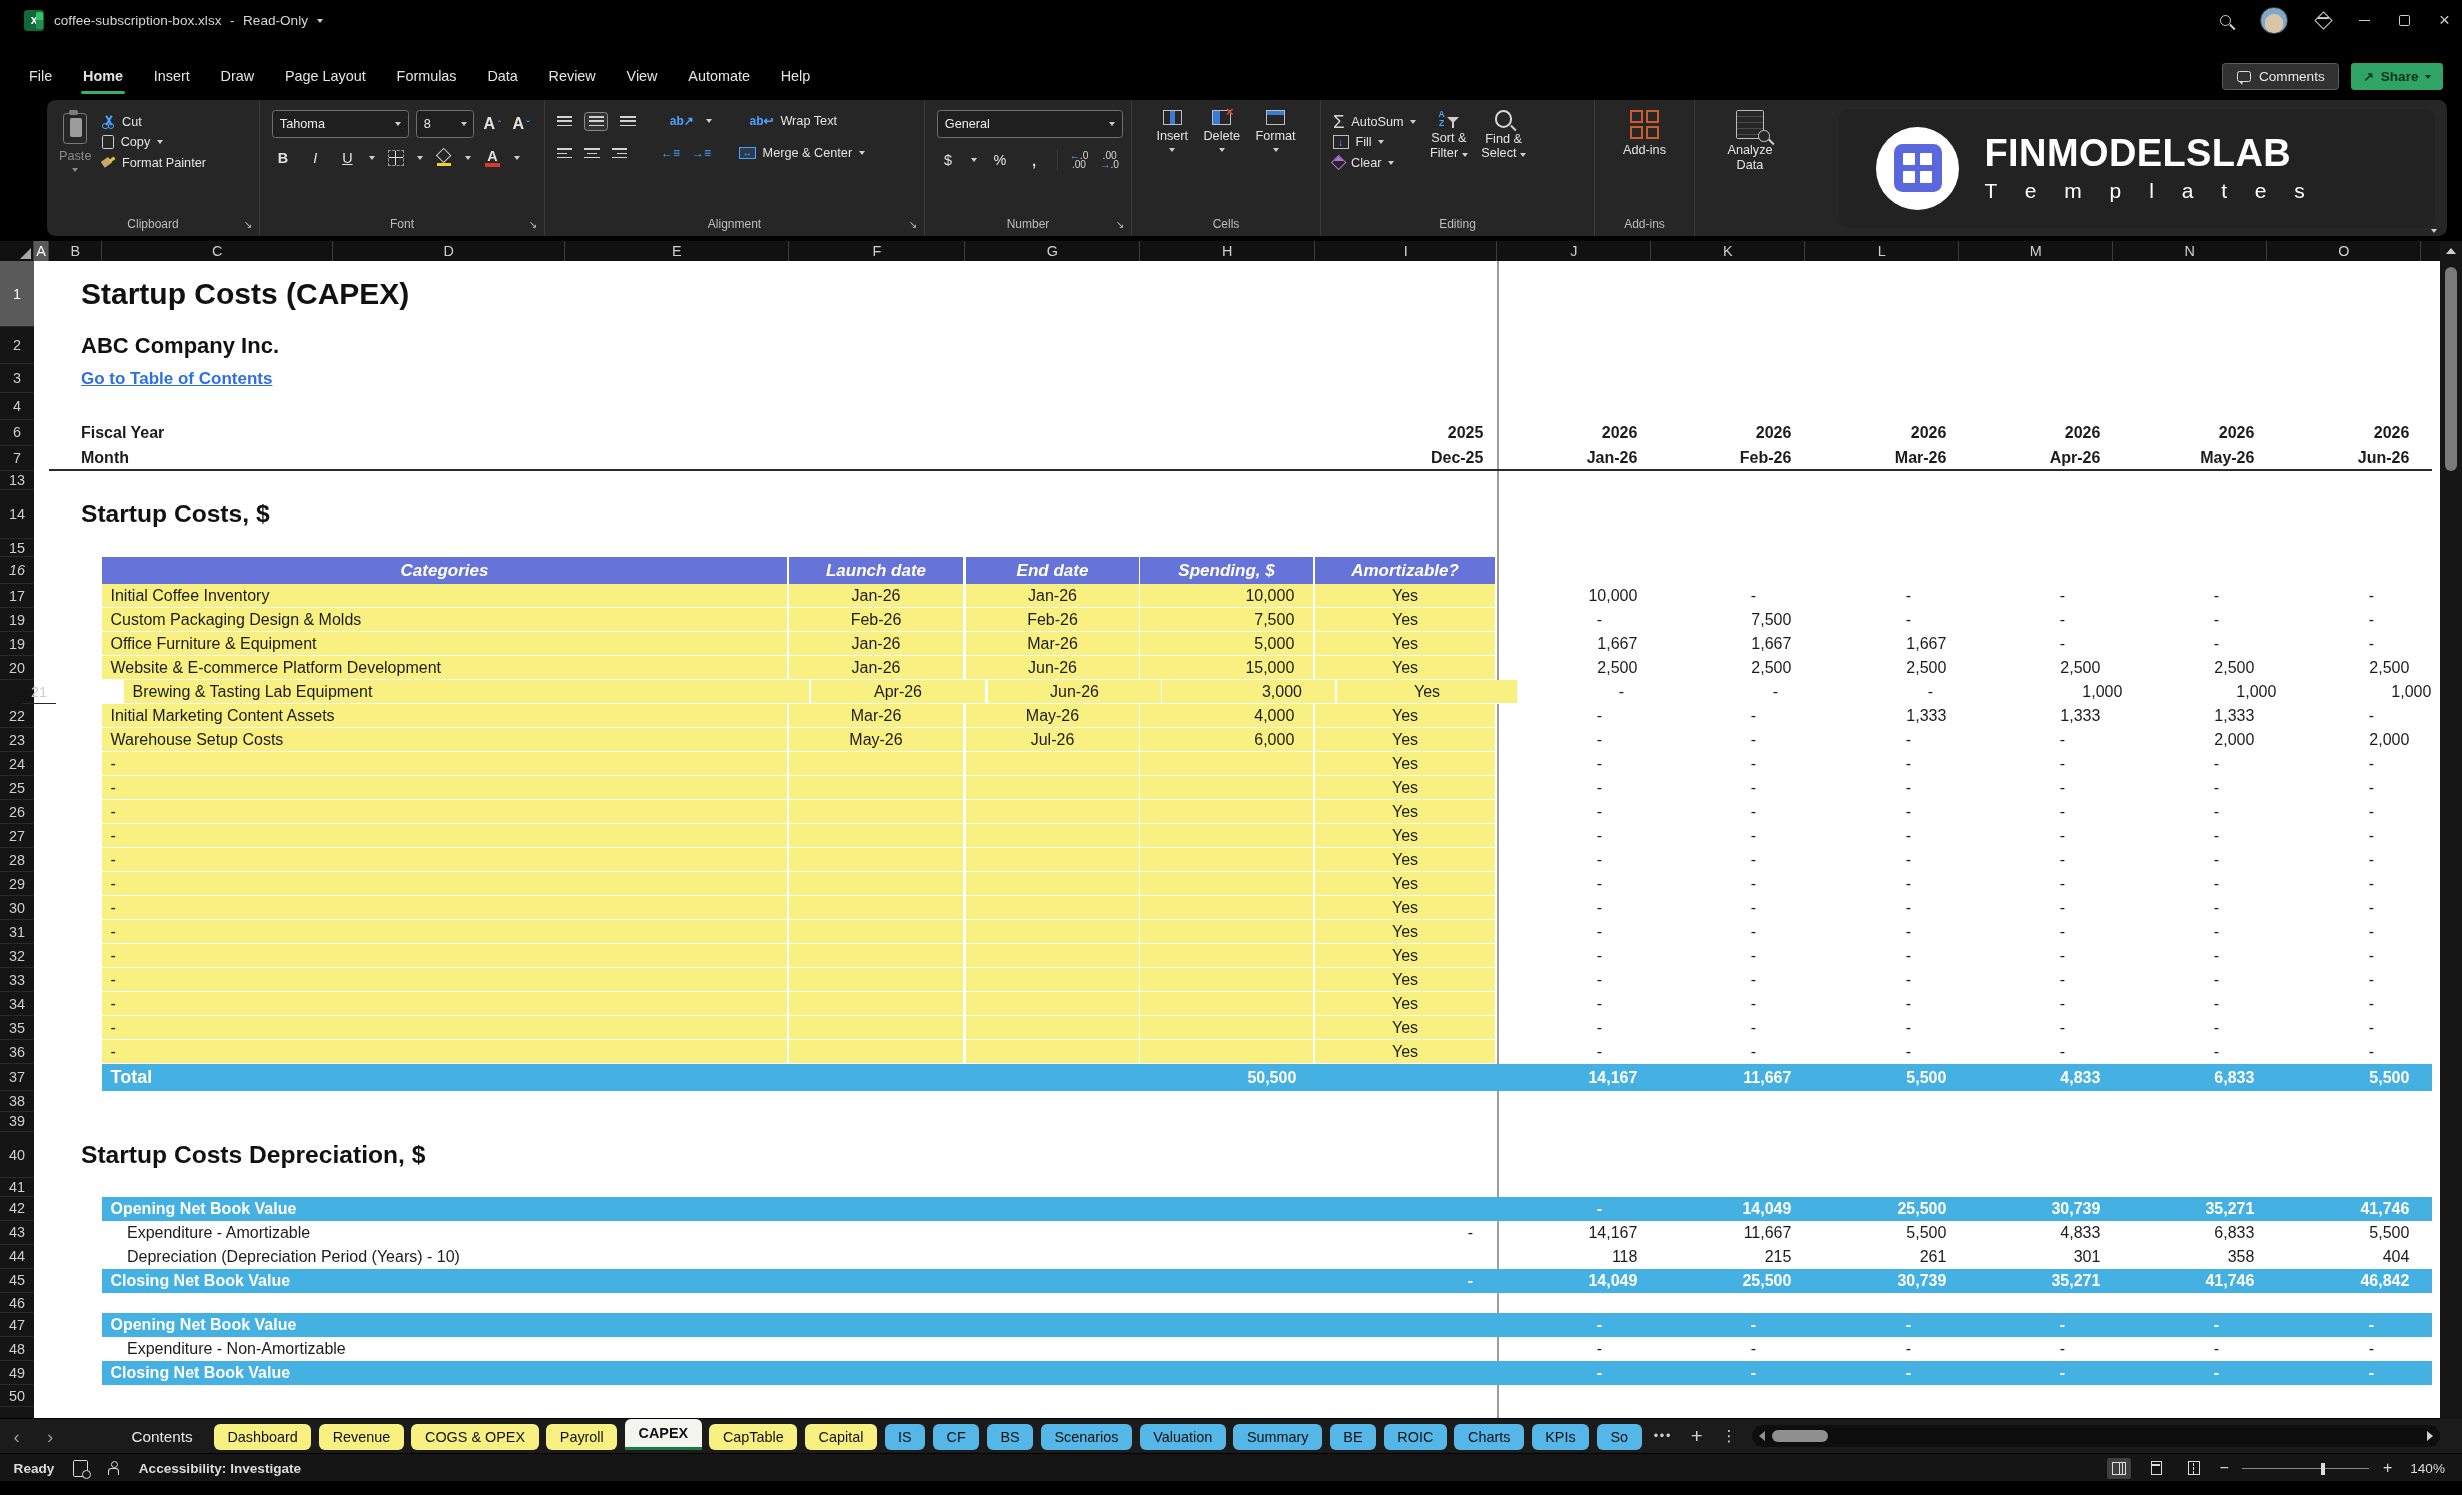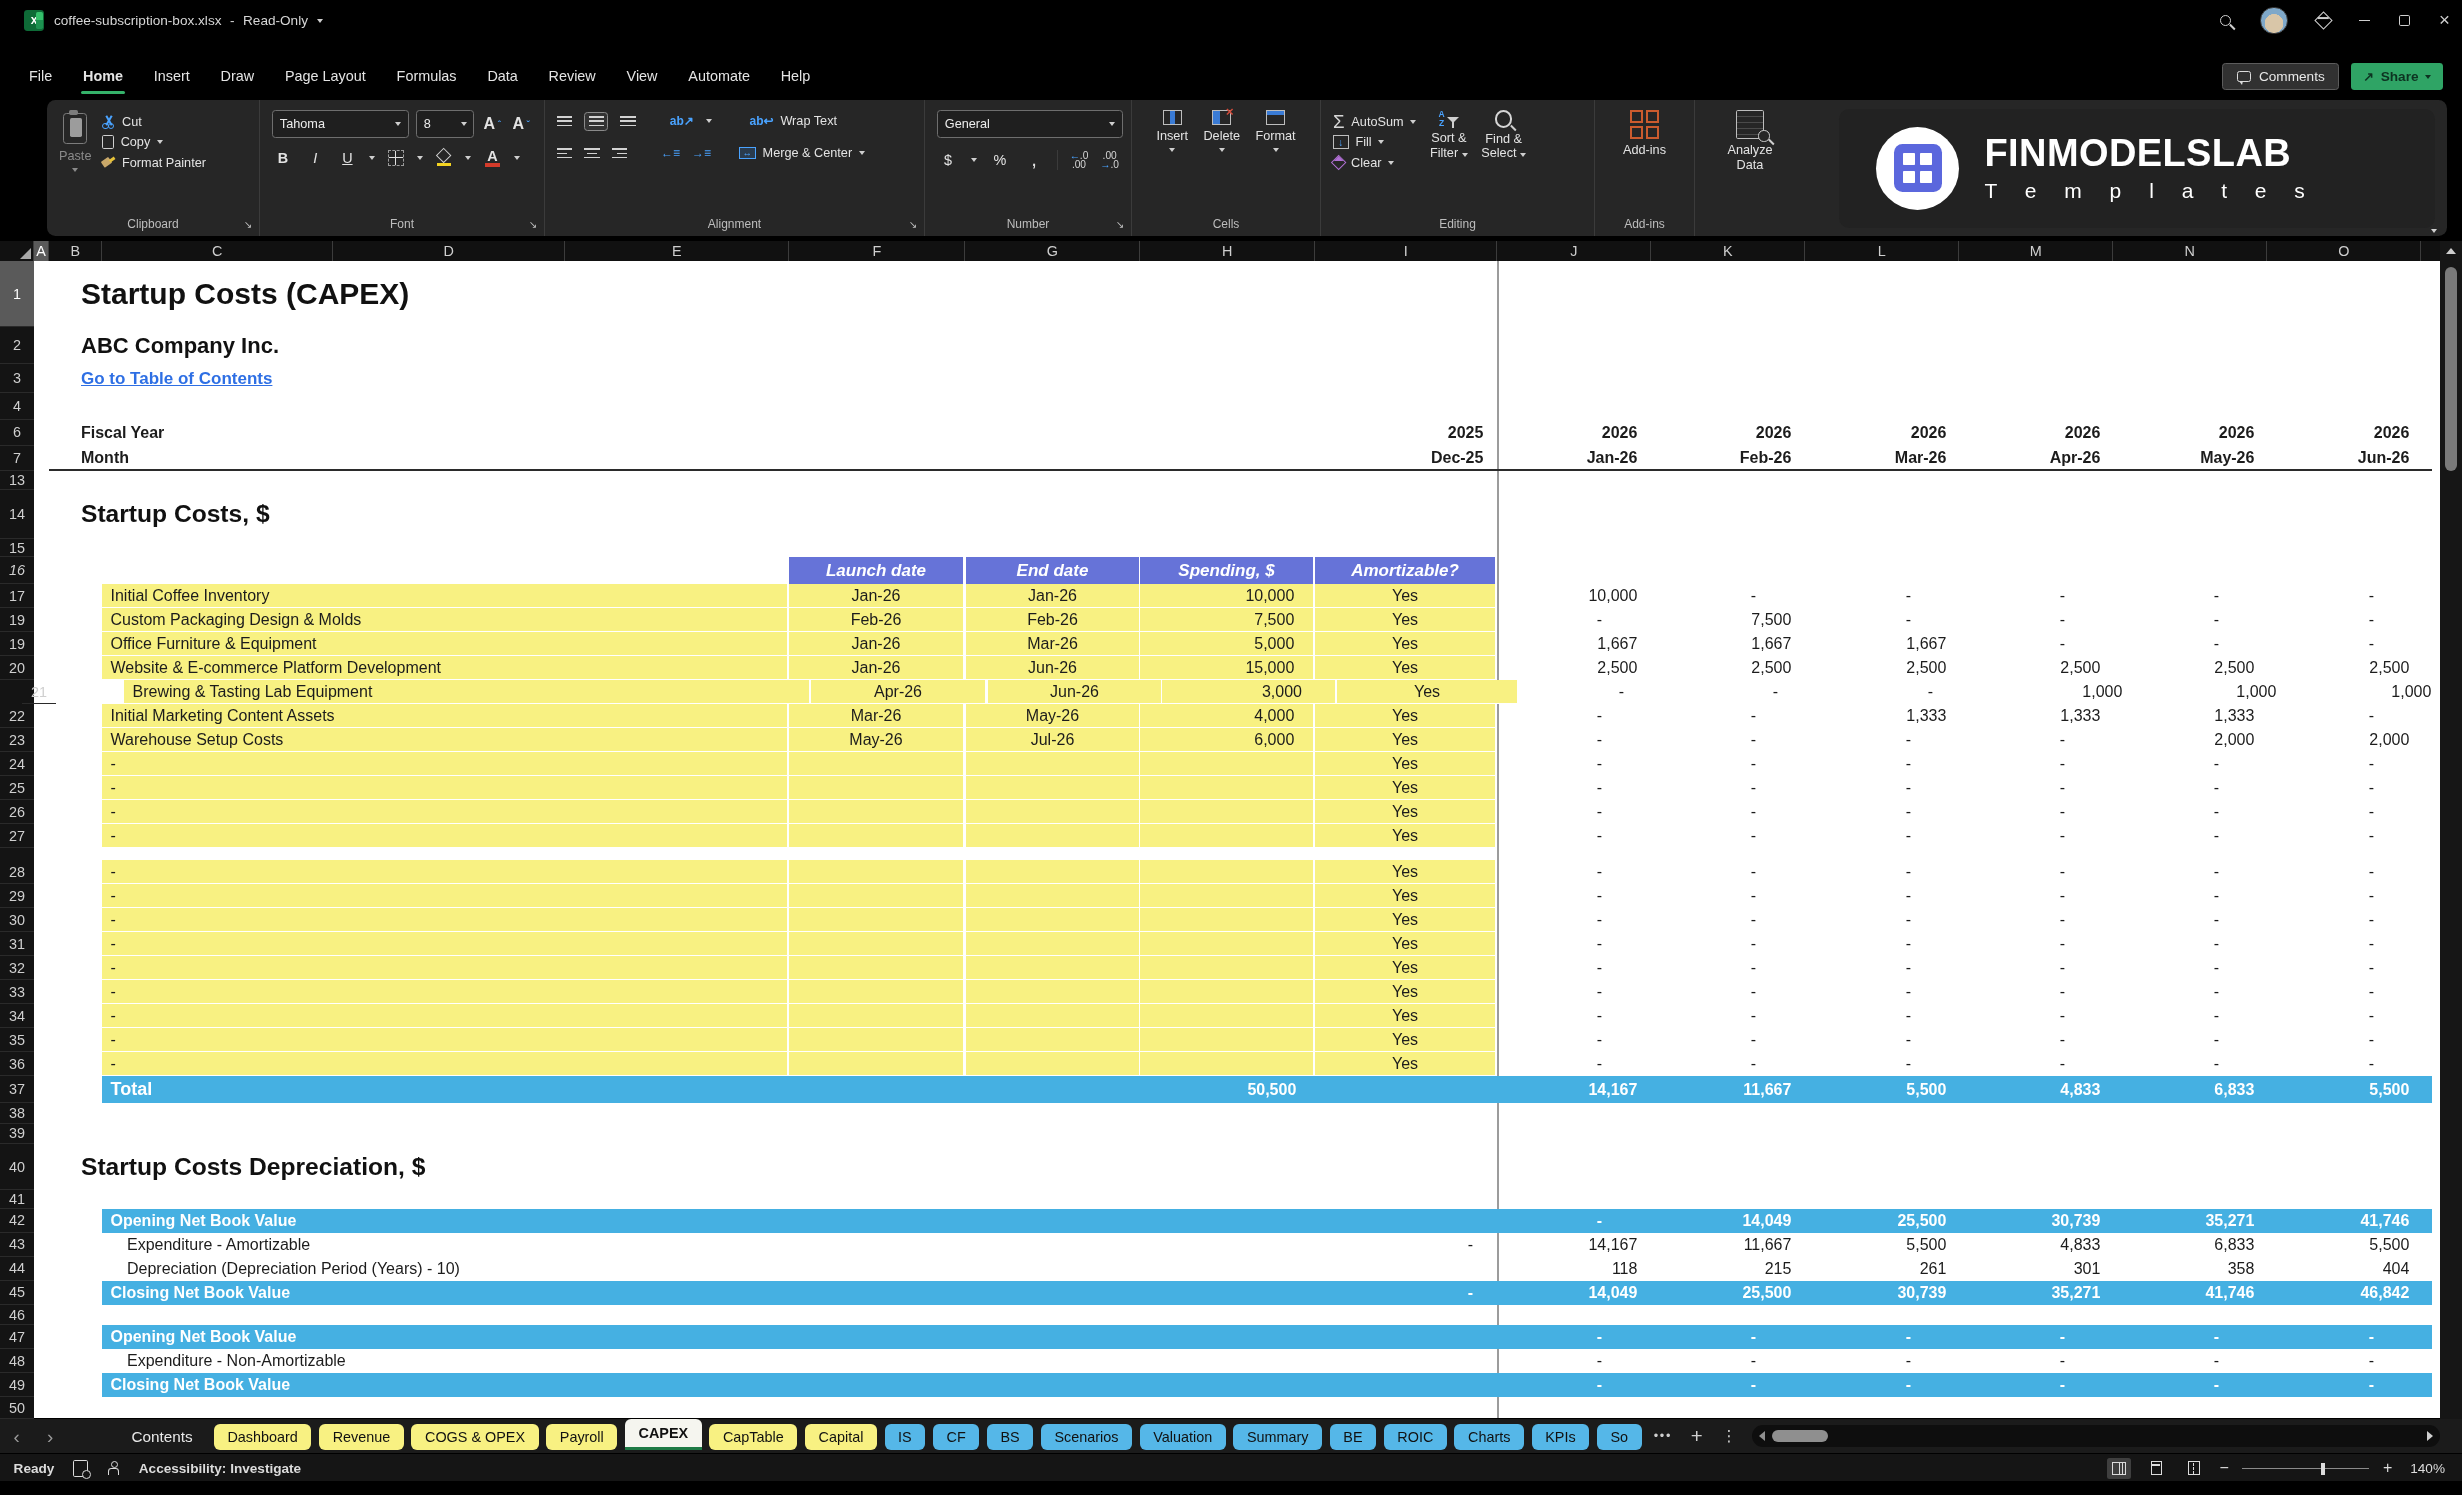--- a/index.html
+++ b/index.html
@@ -564,20 +564,21 @@
       </div>
       <div class="grow" style="height: 49px;">
         <div class="rn">14</div>
         <div class="cell t-sec" style="left: 81px; width: 1018px;">Startup Costs, $</div>
       </div>
       <div class="grow" style="height: 18.7px;">
         <div class="rn">15</div>
       </div>
       <div class="grow" style="height: 27px; font-style: italic;">
         <div class="rn">16</div>
+        <div class="cell hcell" style="left: 102px; width: 687px;">Categories</div>
         <div class="cell hcell" style="left: 789px; width: 176px;">Launch date</div>
         <div class="cell hcell" style="left: 966px; width: 175px;">End date</div>
         <div class="cell hcell" style="left: 1140px; width: 175px;">Spending, $</div>
         <div class="cell hcell" style="left: 1315px; width: 182px;">Amortizable?</div>
       </div>
       <div class="grow" style="height: 24px;">
         <div class="rn">17</div>
         <div class="cell ycell" style="left: 102px; width: 687px; padding-left: 8.5px;">Initial Coffee Inventory</div>
         <div class="cell ycell ctr" style="left: 789px; width: 176px;">Jan-26</div>
         <div class="cell ycell ctr" style="left: 966px; width: 175px;">Jan-26</div>
@@ -723,21 +724,21 @@
         <div class="cell ycell ctr" style="left: 966px; width: 175px;"></div>
         <div class="cell ycell num" style="left: 1140px; width: 175px; padding-right: 18.7px;"></div>
         <div class="cell ycell ctr" style="left: 1315px; width: 182px;">Yes</div>
         <div class="cell dash" style="left: 1497px; width: 154px;">-</div>
         <div class="cell dash" style="left: 1651px; width: 154px;">-</div>
         <div class="cell dash" style="left: 1806px; width: 154px;">-</div>
         <div class="cell dash" style="left: 1960px; width: 154px;">-</div>
         <div class="cell dash" style="left: 2114px; width: 154px;">-</div>
         <div class="cell dash" style="left: 2269px; width: 154px;">-</div>
       </div>
-      <div class="grow" style="height: 24px; margin-top: 12px;">
+      <div class="grow" style="height: 24px;">
         <div class="rn">28</div>
         <div class="cell ycell" style="left: 102px; width: 687px; padding-left: 8.5px;">-</div>
         <div class="cell ycell ctr" style="left: 789px; width: 176px;"></div>
         <div class="cell ycell ctr" style="left: 966px; width: 175px;"></div>
         <div class="cell ycell num" style="left: 1140px; width: 175px; padding-right: 18.7px;"></div>
         <div class="cell ycell ctr" style="left: 1315px; width: 182px;">Yes</div>
         <div class="cell dash" style="left: 1497px; width: 154px;">-</div>
         <div class="cell dash" style="left: 1651px; width: 154px;">-</div>
         <div class="cell dash" style="left: 1806px; width: 154px;">-</div>
         <div class="cell dash" style="left: 1960px; width: 154px;">-</div>

